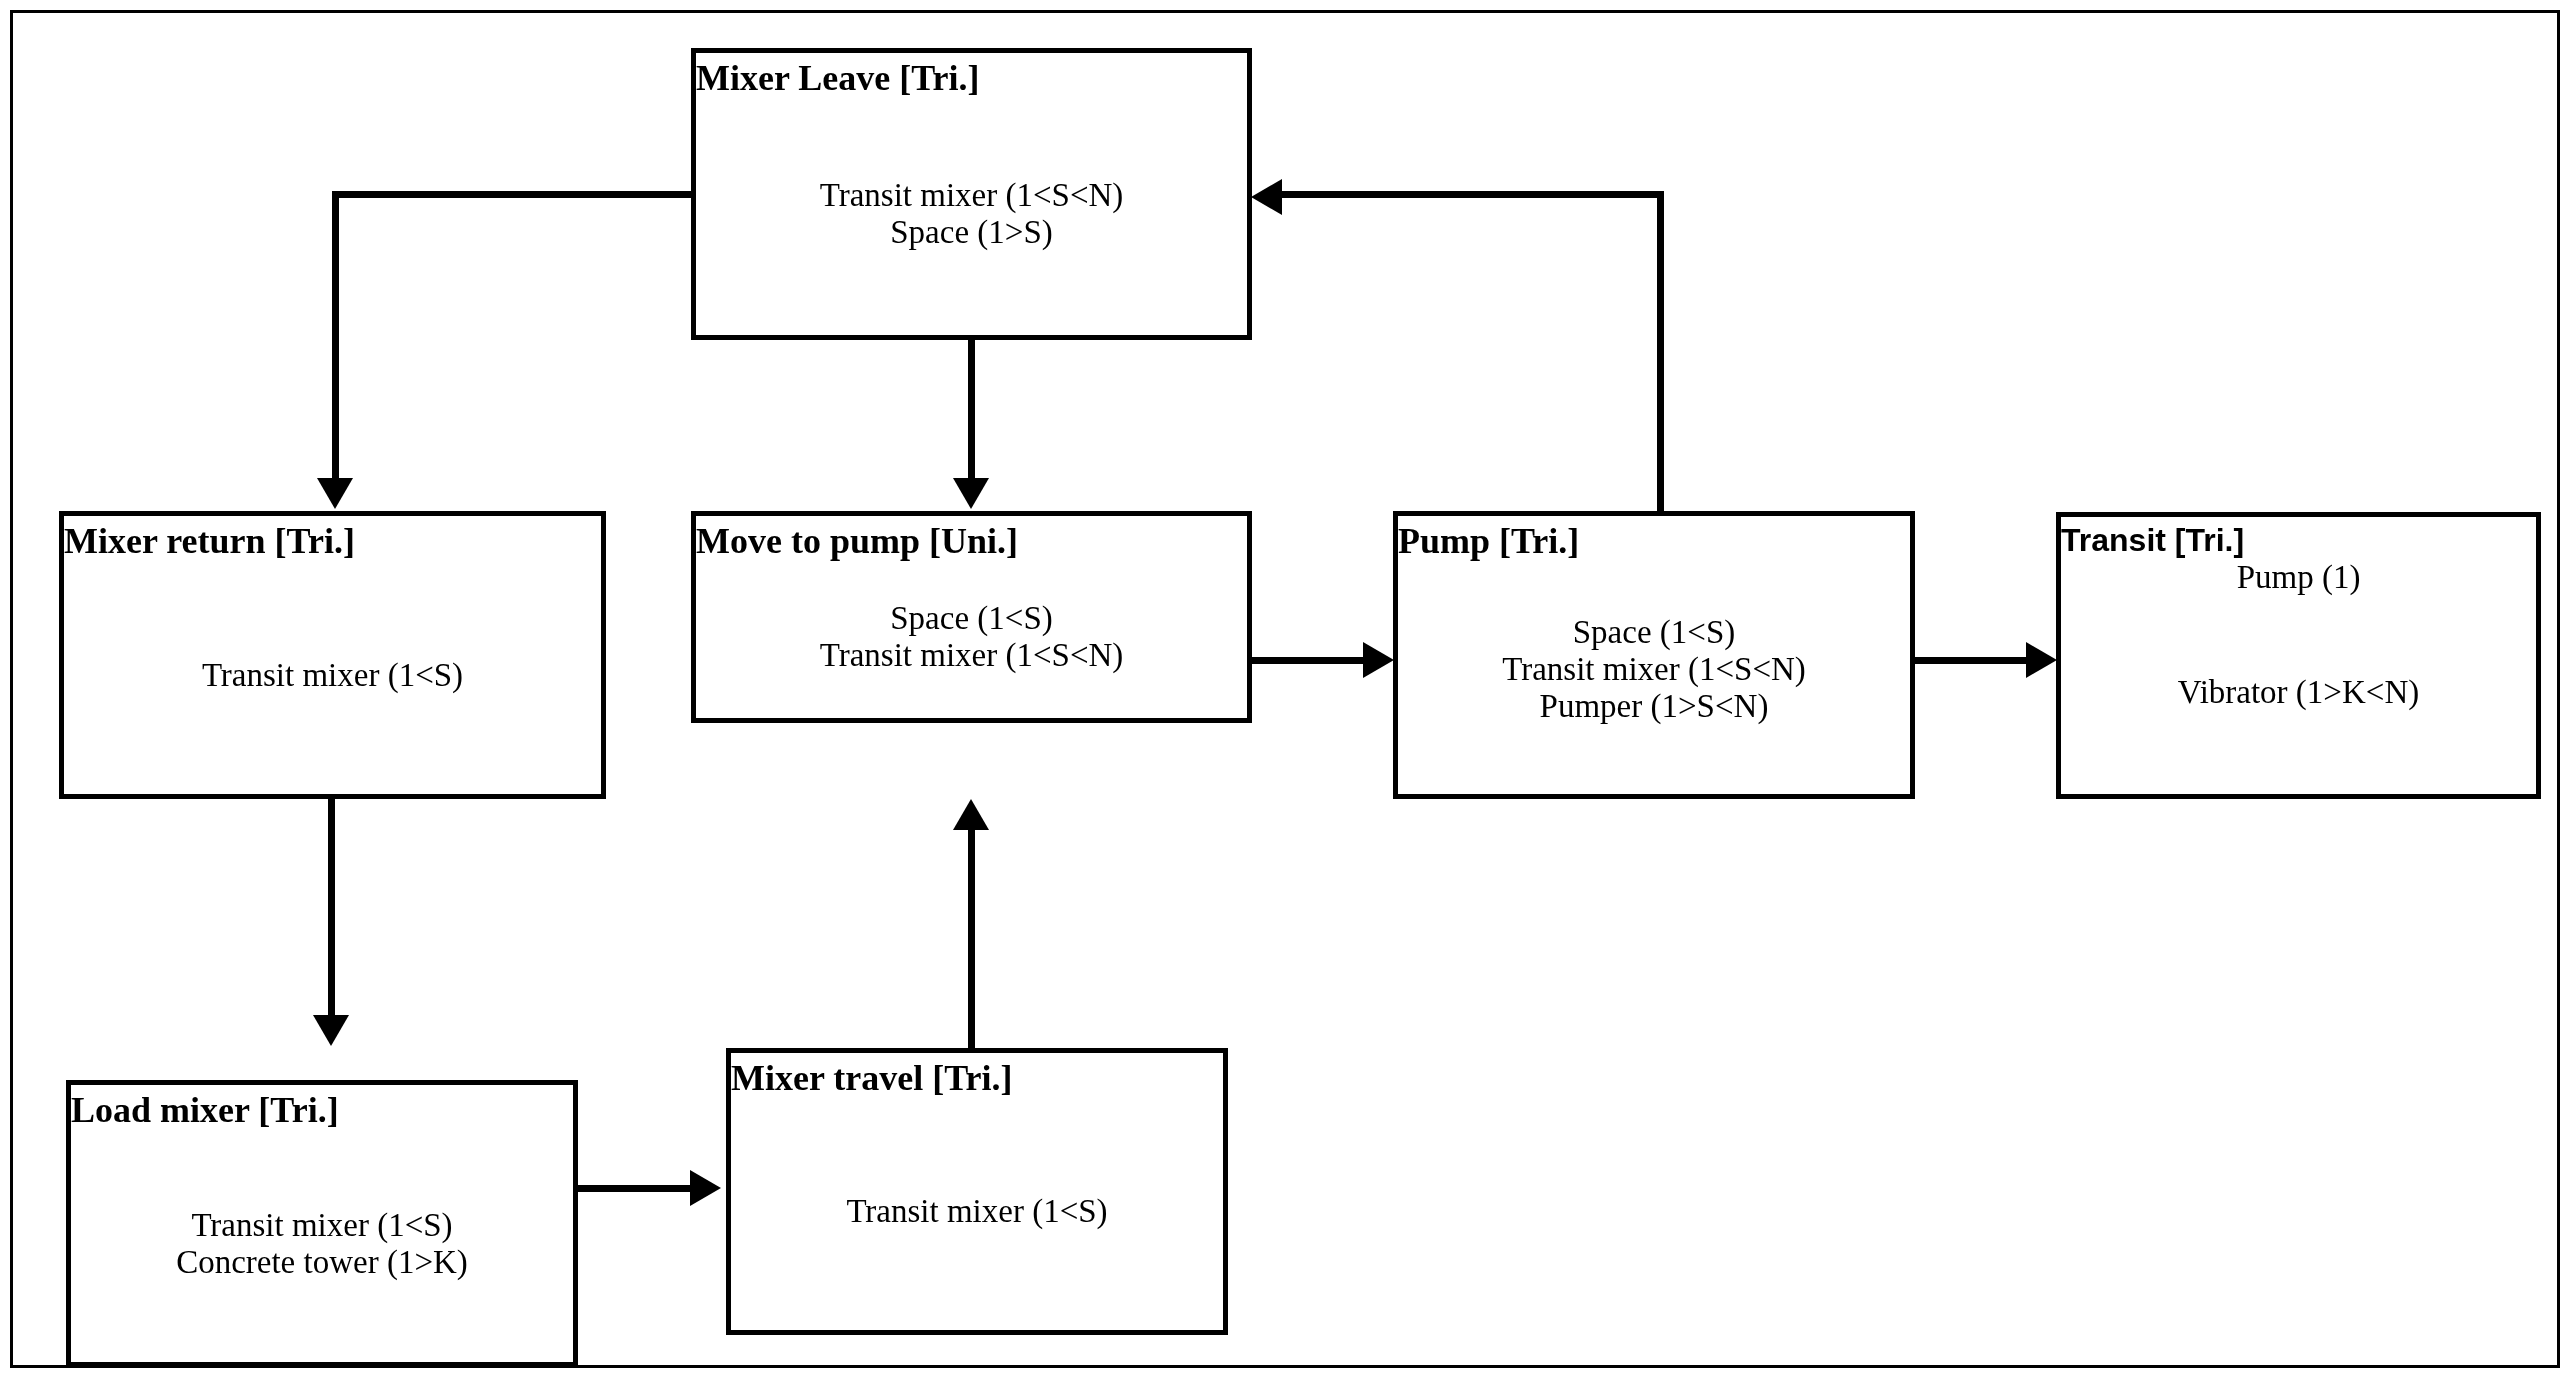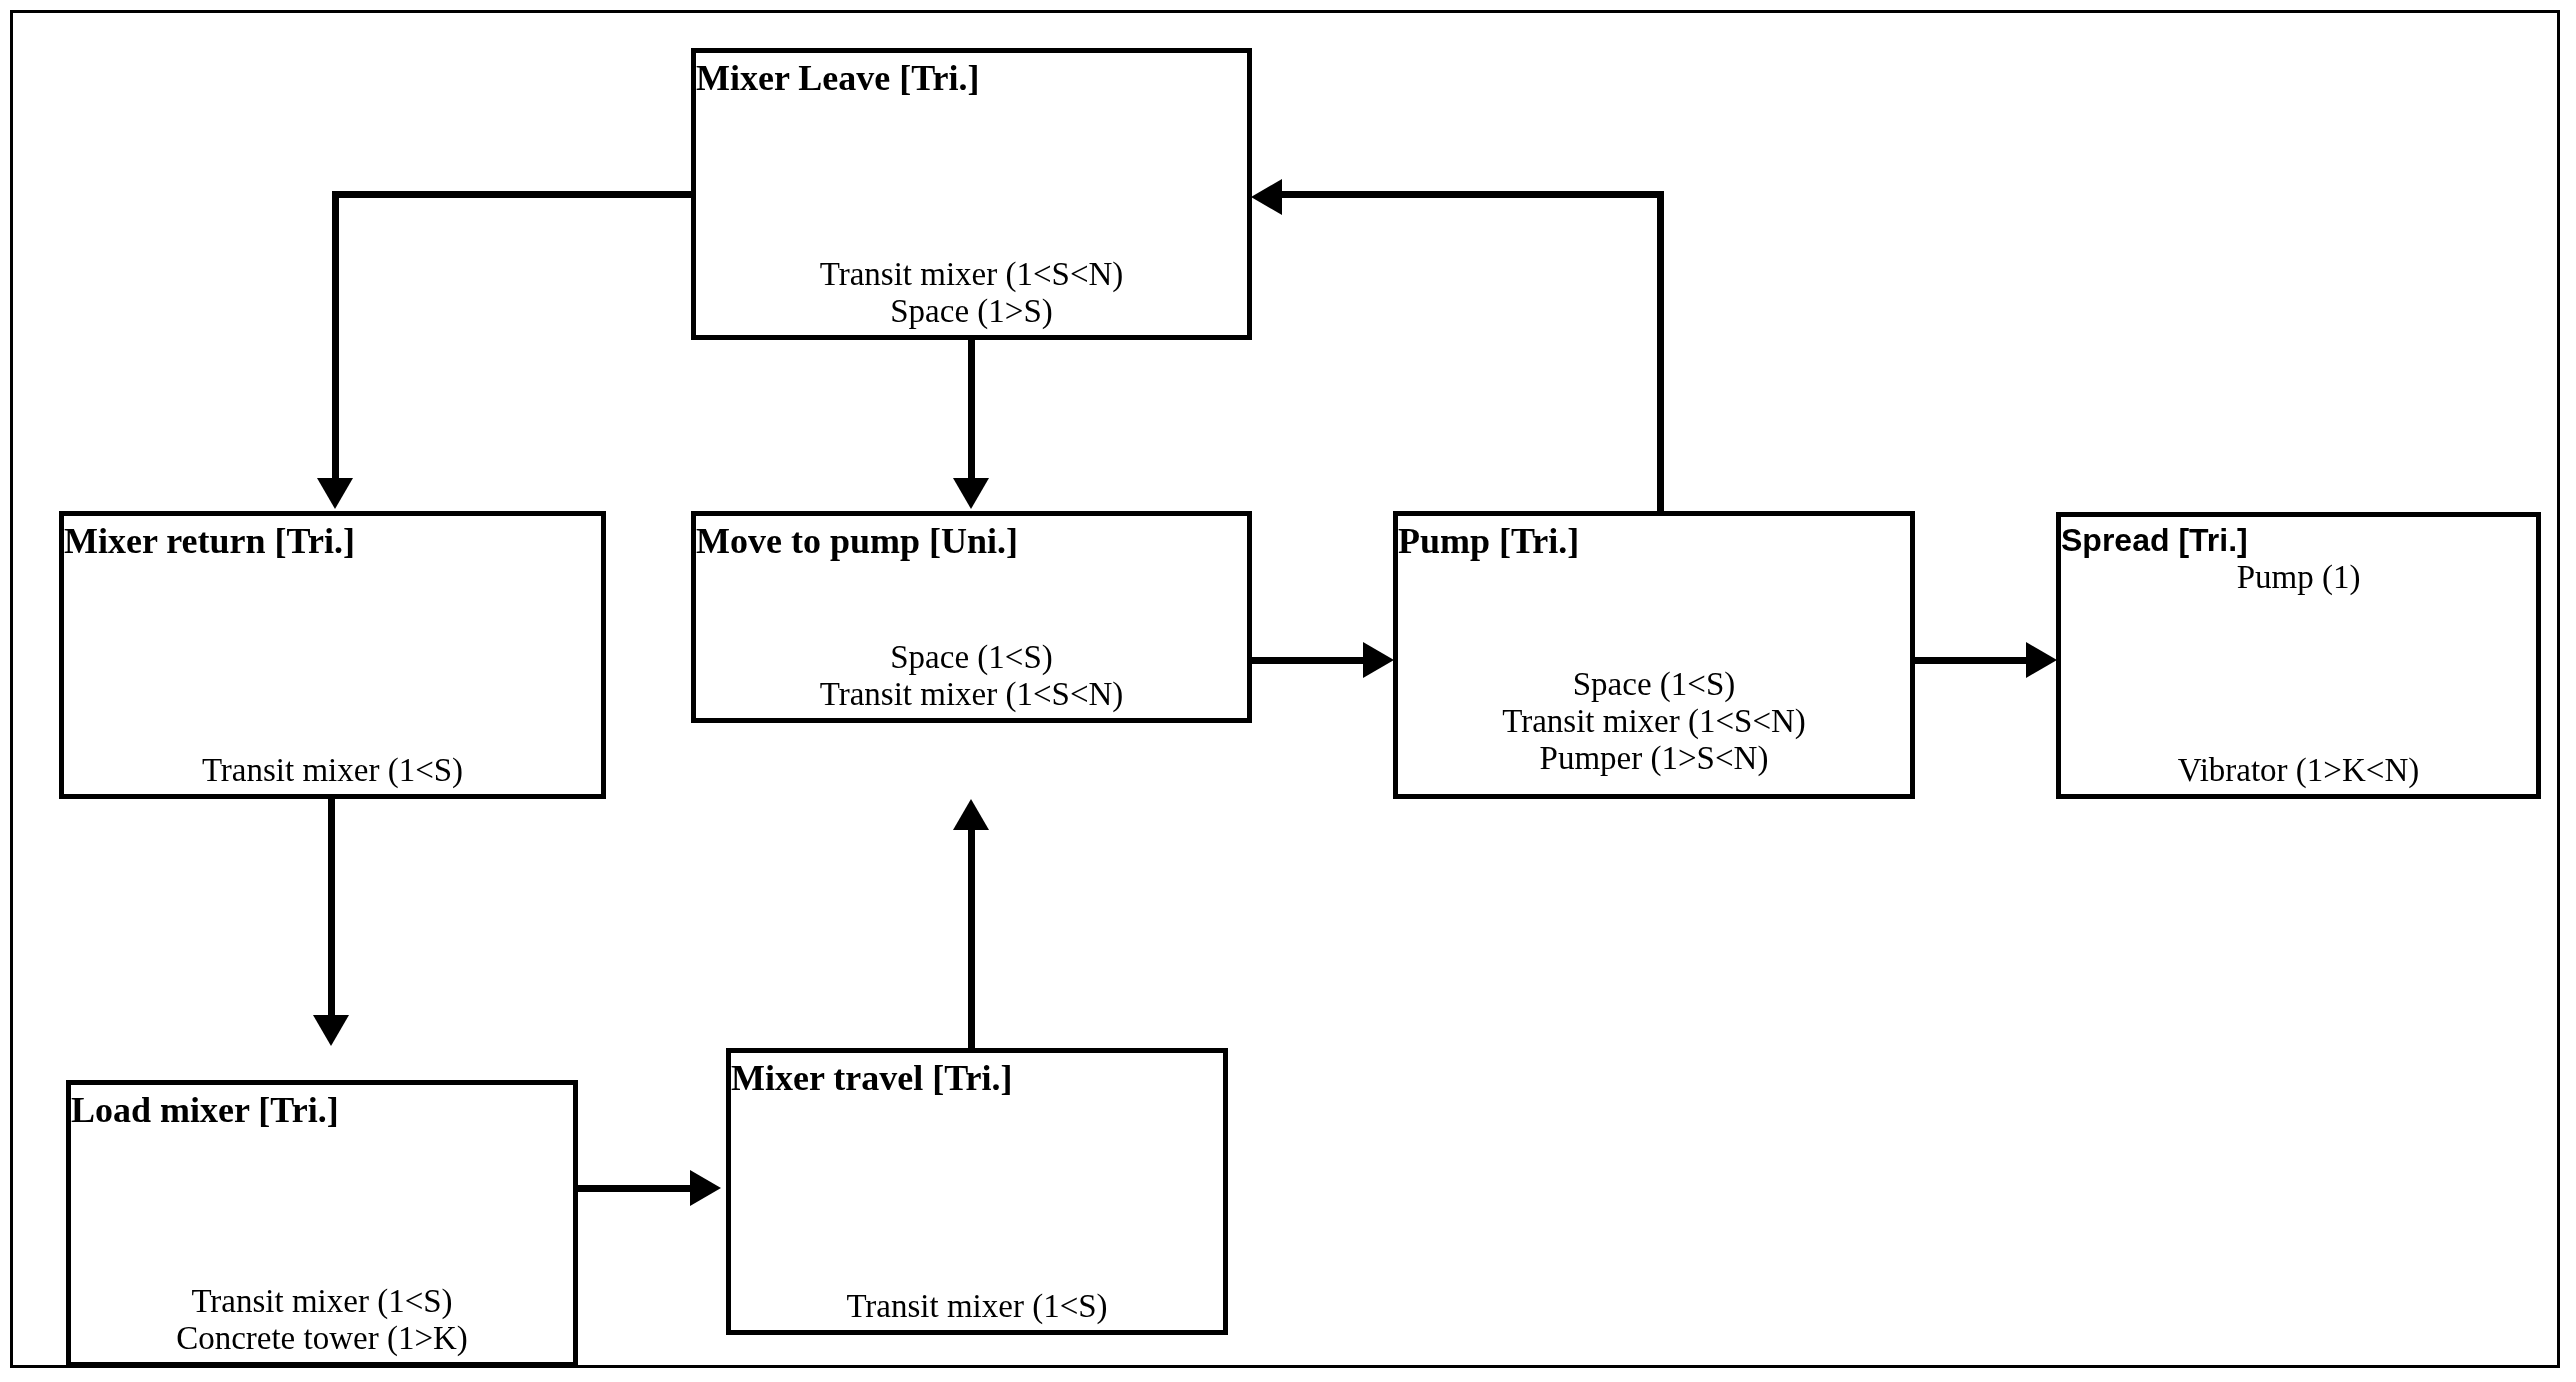--- a/index.html
+++ b/index.html
@@ -39,21 +39,21 @@
   }
   .node .title.sans{
     font-family:"Liberation Sans", sans-serif;
     font-size:32px;
     font-weight:bold;
   }
   .node .body{
     flex:1;
     display:flex;
     flex-direction:column;
-    justify-content:flex-end;
+    justify-content:center;
     align-items:center;
     padding-bottom:4.7px;
   }
   .node .res{
     font-family:"Liberation Serif", serif;
     font-size:33px;
     line-height:1.12;
     text-align:center;
     white-space:nowrap;
   }
@@ -145,21 +145,21 @@
   <div class="node" style="left:1393px; top:511px; width:522px; height:288px;">
     <div class="title">Pump [Tri.]</div>
     <div class="body" style="padding-bottom:17px;">
       <div class="res">Space (1&lt;S)</div>
       <div class="res">Transit mixer (1&lt;S&lt;N)</div>
       <div class="res">Pumper (1&gt;S&lt;N)</div>
     </div>
   </div>
 
   <div class="node" style="left:2056px; top:512px; width:485px; height:287px;">
-    <div class="title sans">Spread [Tri.]</div>
+    <div class="title sans">Transit [Tri.]</div>
     <div class="res" style="text-align:center;padding-top:1.6px;">Pump (1)</div>
     <div class="body">
       <div class="res">Vibrator (1&gt;K&lt;N)</div>
     </div>
   </div>
 
   <div class="node" style="left:66px; top:1080px; width:512px; height:287px;">
     <div class="title">Load mixer [Tri.]</div>
     <div class="body">
       <div class="res">Transit mixer (1&lt;S)</div>

